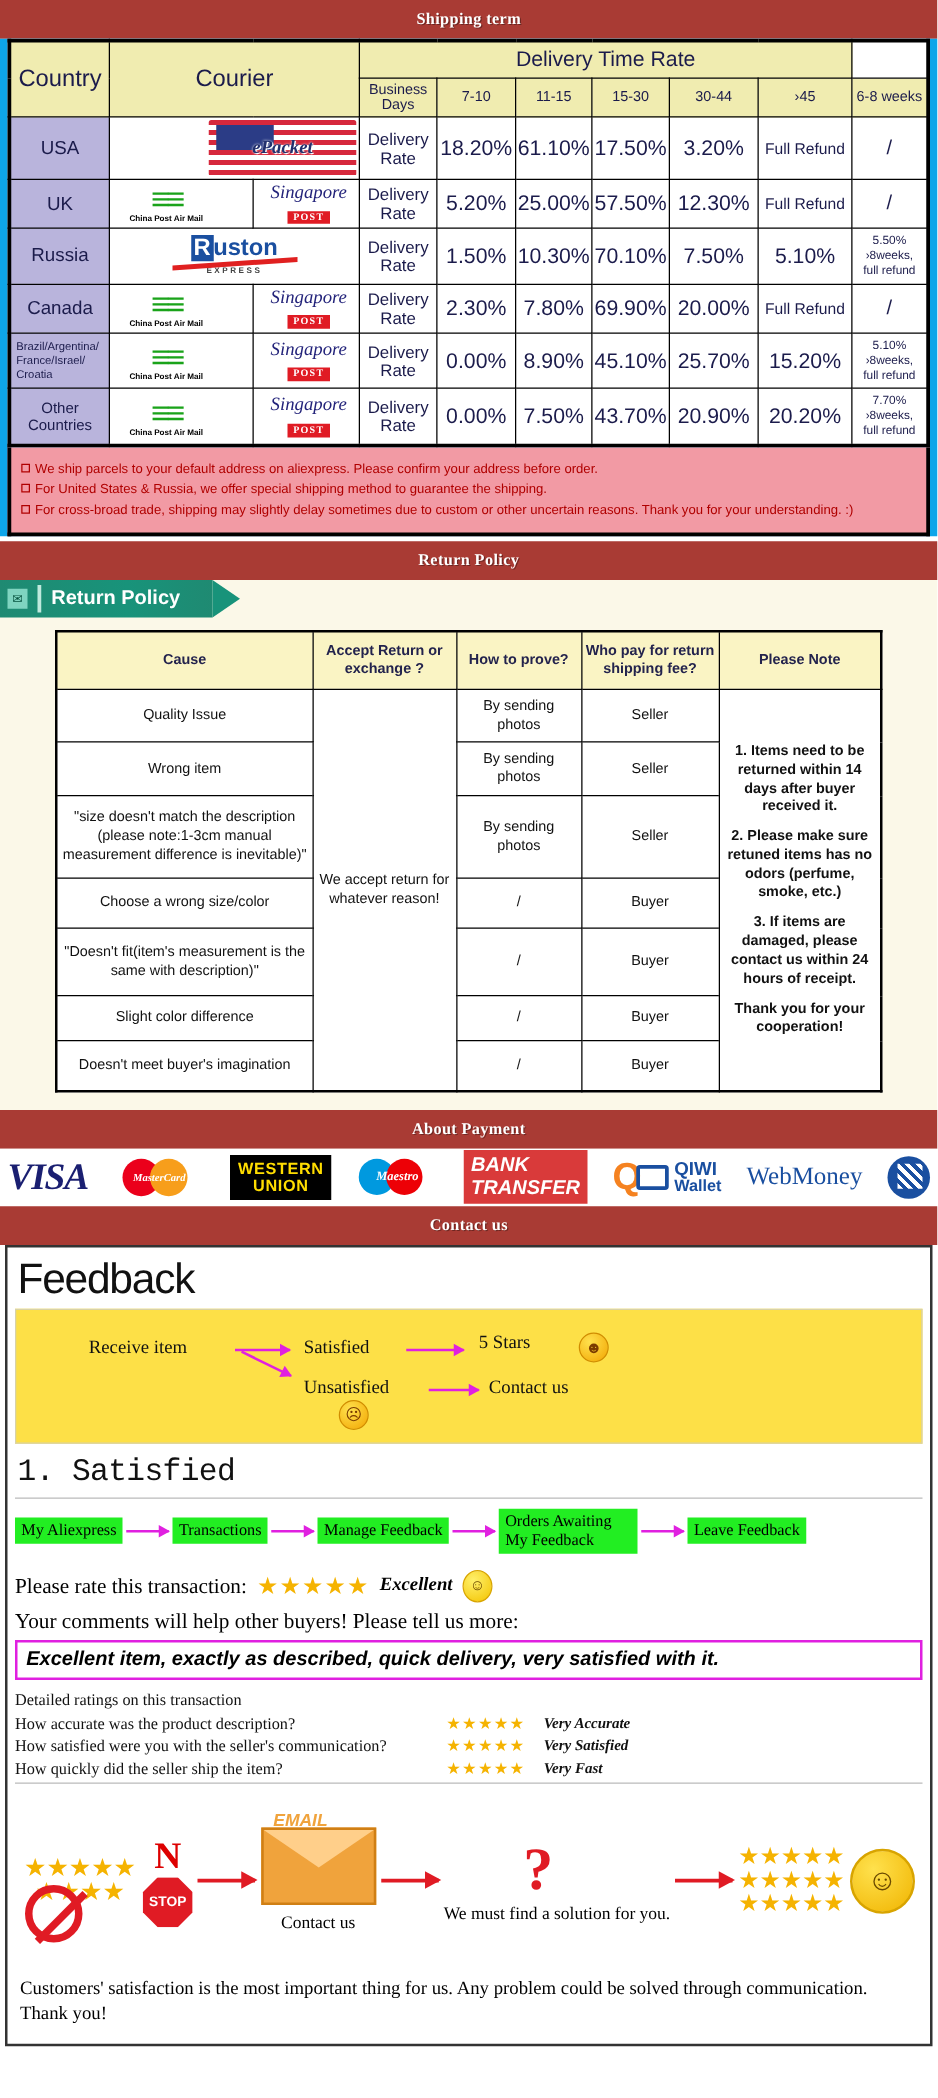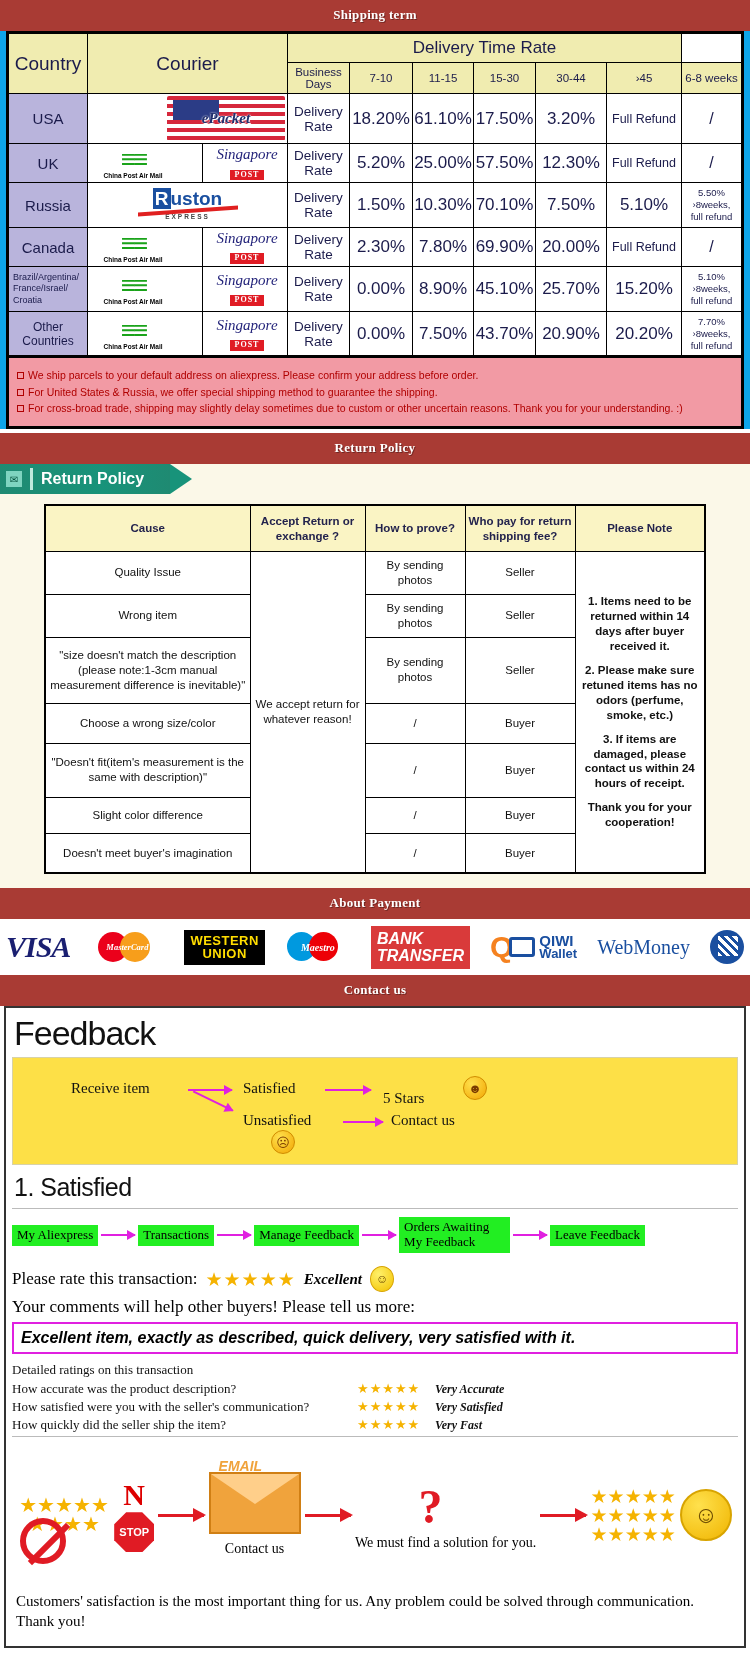--- a/index.html
+++ b/index.html
@@ -121,21 +121,21 @@
   table.ret td { font-size:11.5px; color:#111; padding:6px 4px; line-height:1.3; }
   td.cause { font-size:11.5px; }
   td.accept { font-size:12.5px; line-height:2.1; }
   td.note-cell { font-size:11.5px; font-weight:bold; text-align:left; padding:8px 7px; line-height:1.35; }
   td.note-cell p { margin-bottom: 9px; }
   td.note-cell p:last-child { margin-bottom:0; }
 
   
   .pay-row {
     background:#fff; display:flex; align-items:center; justify-content:space-between;
-    padding: 5px 6px; height: 56px; overflow:hidden;
+    padding: 5px 6px; height: 46px; overflow:hidden;
   }
   .pay { display:flex; align-items:center; justify-content:center; height:38px; }
   .visa { font-family:"Liberation Serif", serif; font-style:italic; font-weight:bold;
           font-size:30px; color:#1a1f71; letter-spacing:-1px; }
   .mc { position:relative; width:74px; height:34px; }
   .mc .c1,.mc .c2 { position:absolute; top:2px; width:30px; height:30px; border-radius:50%; }
   .mc .c1 { left:8px; background:#eb001b; }
   .mc .c2 { left:30px; background:#f79e1b; }
   .mc .label { position:absolute; inset:0; display:flex; align-items:center; justify-content:center;
     color:#fff; font-size:8.5px; font-weight:bold; font-style:italic; font-family:"Liberation Serif", serif; }
@@ -168,21 +168,21 @@
   .arrow-m { position:absolute; height:2px; background:#e020e0; }
   .arrow-m::after { content:""; position:absolute; right:-1px; top:-4px;
      border-left:9px solid #e020e0; border-top:5px solid transparent; border-bottom:5px solid transparent; }
   .arrow-d { position:absolute; width:44px; height:2px; background:#e020e0; transform:rotate(26deg); }
   .arrow-d::after { content:""; position:absolute; right:-1px; top:-4px;
      border-left:9px solid #e020e0; border-top:5px solid transparent; border-bottom:5px solid transparent; }
   .emo { position:absolute; width:24px; height:24px; border-radius:50%;
      background:radial-gradient(circle at 35% 30%, #ffe14d, #f2a602); border:1px solid #d08c00;
      display:flex; align-items:center; justify-content:center; font-size:13px; color:#7a3b00; }
 
-  .sec-h { font-size:25px; font-weight:300; color:#111; padding:8px 2px 4px; letter-spacing:-.5px; }
+  .sec-h { font-size:25px; font-weight:300; color:#111; padding:8px 2px 4px; letter-spacing:-.5px;font-family:Liberation Mono, monospace; }
   .hr { height:1px; background:#bbb; margin:2px 0 4px; }
 
   .steps { display:flex; align-items:center; gap:0; padding:4px 0 10px; }
   .step { background:#22ee22; color:#000; font-family:"Liberation Serif", serif;
           font-size:13px; padding:3px 5px; line-height:1.15; }
   .sarrow { width:34px; height:2px; background:#e020e0; position:relative; margin:0 3px; flex:none; }
   .sarrow::after { content:""; position:absolute; right:-1px; top:-4px;
      border-left:9px solid #e020e0; border-top:5px solid transparent; border-bottom:5px solid transparent; }
 
   .rateline { display:flex; align-items:center; gap:8px; font-family:"Liberation Serif", serif; font-size:17px; padding:3px 0; }
@@ -532,21 +532,21 @@
 
   <div class="fb">
     <div class="fb-title">Feedback</div>
 
     <div class="flowbox">
       <div class="flowgrid">
         <div class="fl" style="left:48px; top:10px">Receive item</div>
         <div class="arrow-m" style="left:165px; top:19px; width:44px;"></div>
         <div class="fl" style="left:220px; top:10px">Satisfied</div>
         <div class="arrow-m" style="left:302px; top:19px; width:46px;"></div>
-        <div class="fl" style="left:360px; top:20px">5 Stars</div>
+        <div class="fl" style="left:360px; top:6px">5 Stars</div>
         <div class="emo" style="left:440px; top:6px">☻</div>
 
         <div class="arrow-d" style="left:168px; top:30px;"></div>
         <div class="fl" style="left:220px; top:42px">Unsatisfied</div>
         <div class="arrow-m" style="left:320px; top:51px; width:40px;"></div>
         <div class="fl" style="left:368px; top:42px">Contact us</div>
         <div class="emo" style="left:248px; top:60px">☹</div>
       </div>
     </div>
 

